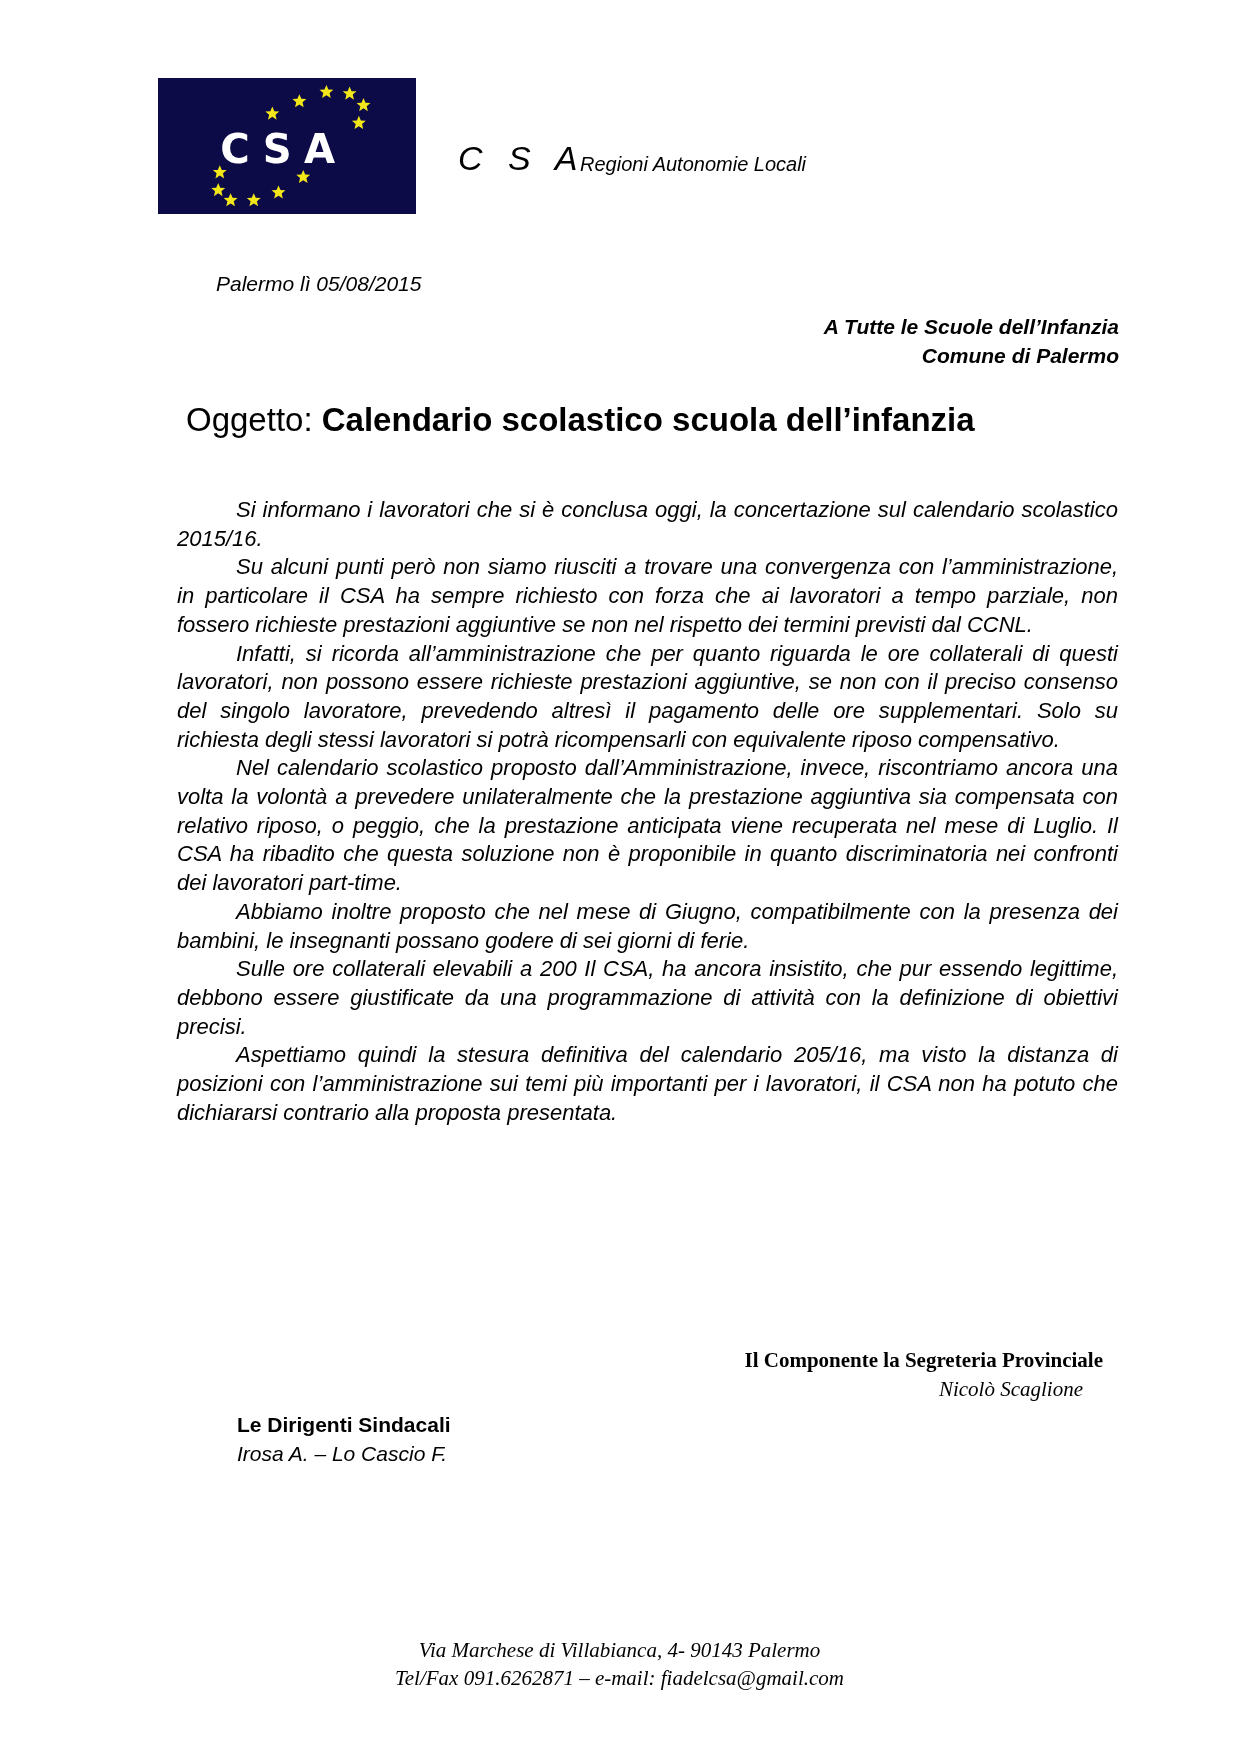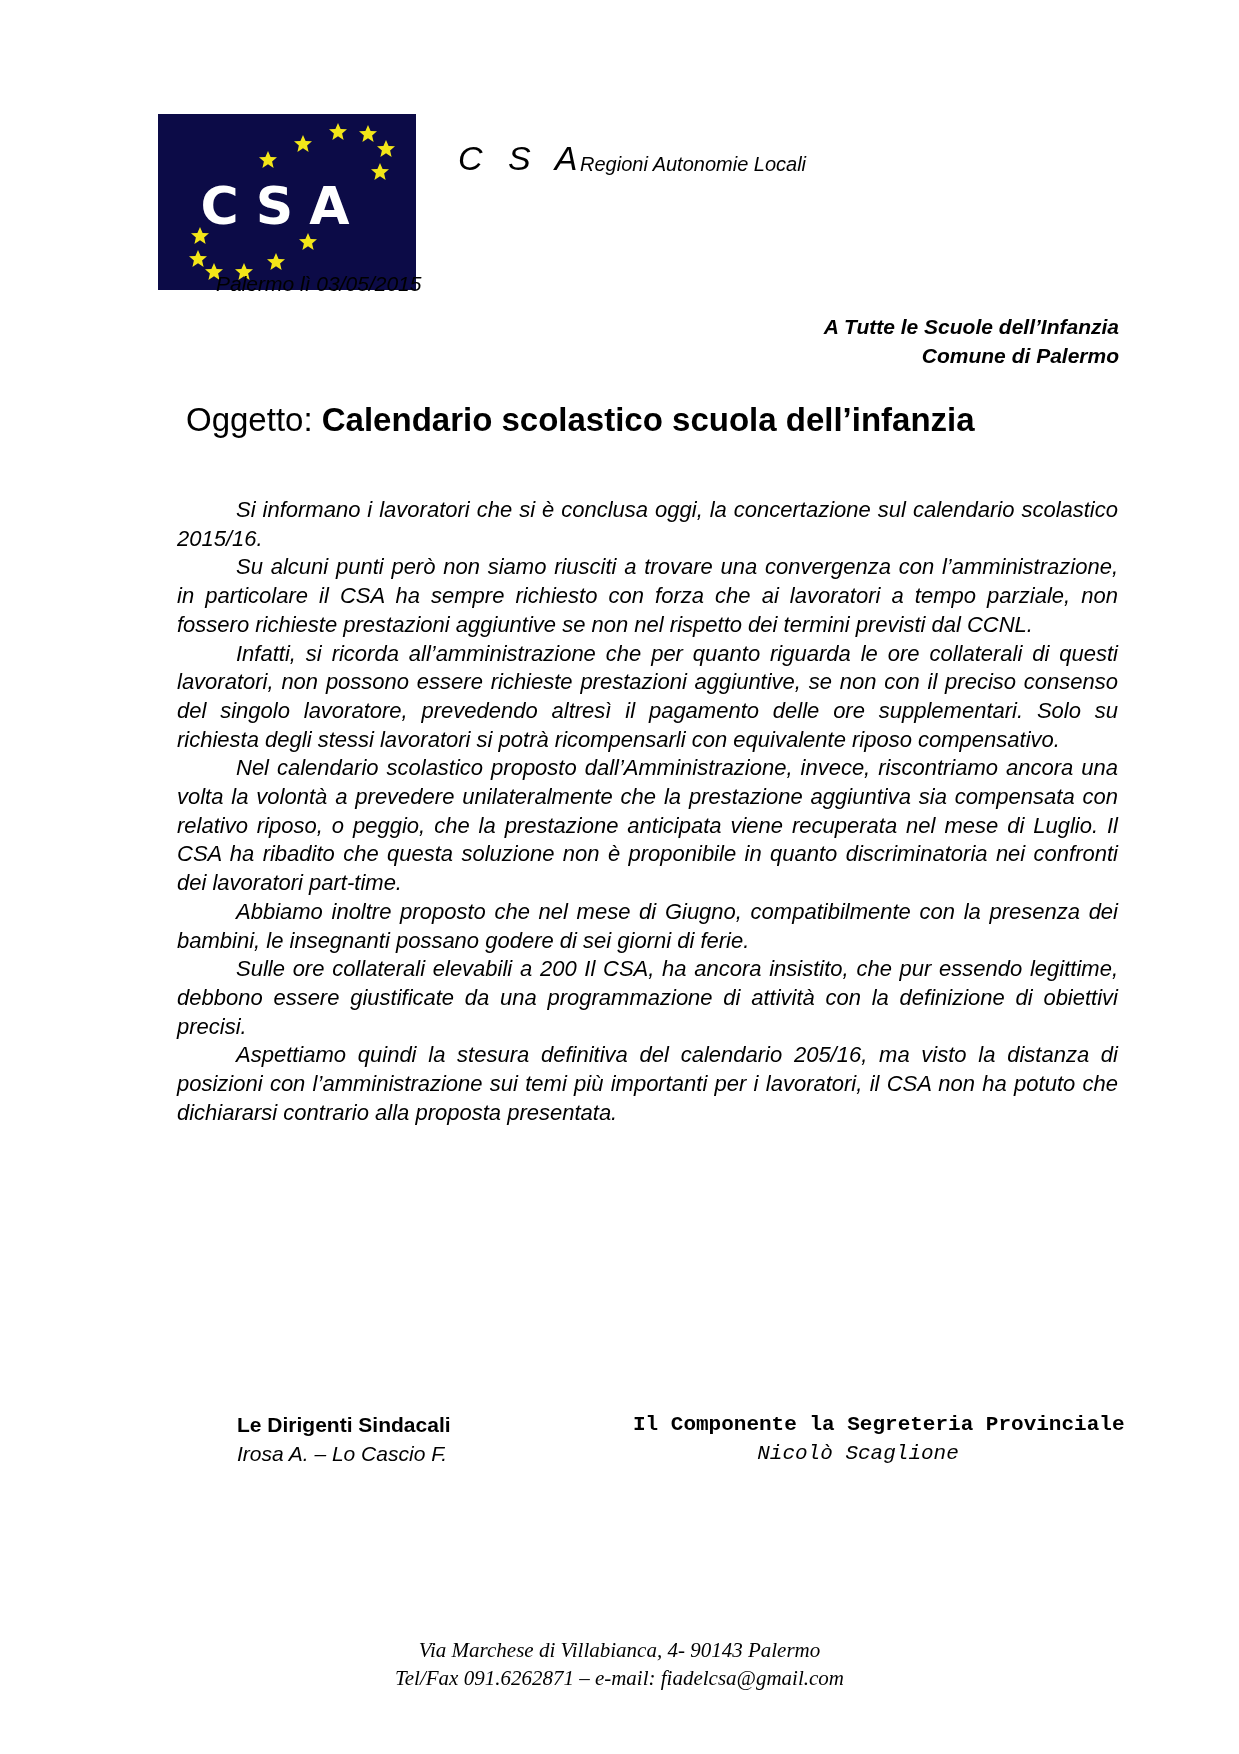--- a/index.html
+++ b/index.html
@@ -1,37 +1,37 @@
 <!DOCTYPE html>
 <html><head>
 <meta charset="utf-8">
 <style>
   html, body { margin: 0; padding: 0; background: #ffffff; }
   body { width: 1239px; height: 1754px; position: relative; overflow: hidden; color: #000; }
   .page { position: absolute; left: 0; top: 0; width: 1239px; height: 1754px; background: #fff; }
 
-  .logo { position: absolute; left: 158px; top: 78px; width: 258px; height: 176px; background: #0c0b47; overflow: hidden; margin-top: 36px; }
+  .logo { position: absolute; left: 158px; top: 78px; width: 258px; height: 136px; background: #0c0b47; overflow: hidden; }
   .logo svg { display: block; width: 100%; height: 100%; }
 
   .org-name { position: absolute; left: 450px; top: 138px; font-family: "Liberation Sans", sans-serif; font-style: italic; font-size: 34px; letter-spacing: 8px; line-height: 40px; white-space: nowrap; margin-left: 8px; }
   .org-sub { position: absolute; left: 580px; top: 152px; font-family: "Liberation Sans", sans-serif; font-style: italic; font-size: 20px; line-height: 24px; white-space: nowrap; }
 
   .date { position: absolute; left: 216px; top: 271px; font-family: "Liberation Sans", sans-serif; font-style: italic; font-size: 21px; line-height: 26px; white-space: nowrap; }
 
   .recipient { position: absolute; right: 120px; top: 312px; text-align: right; font-family: "Liberation Sans", sans-serif; font-style: italic; font-weight: bold; font-size: 21px; line-height: 29px; }
   .recipient div { white-space: nowrap; }
 
   .subject { position: absolute; left: 186px; top: 400px; font-family: "Liberation Sans", sans-serif; font-size: 33px; line-height: 40px; white-space: nowrap; }
   .subject b { font-weight: bold; }
 
   .body { position: absolute; left: 177px; top: 496px; width: 941px; font-family: "Liberation Sans", sans-serif; font-size: 22px; line-height: 28.7px; text-align: justify; }
   .body p { margin: 0; text-indent: 59px; font-style: italic; }
 
   .sig-left { position: absolute; left: 237px; top: 1410px; font-family: Liberation Sans, sans-serif; font-size: 21px; line-height: 29px; white-space: nowrap; }
-  .sig-right { position: absolute; left: 633px; top: 1410px; width: 470px; text-align: center; font-family: Liberation Mono, monospace; font-size: 21px; line-height: 29px; white-space: nowrap; }
+  .sig-right { position: absolute; left: 633px; top: 1346px; width: 470px; text-align: right; font-family: Liberation Serif, serif; font-size: 21px; line-height: 29px; white-space: nowrap; }
   .sig-title { font-weight: bold; }
   .sig-names { font-style: italic; }
   .sig-right .sig-names { padding-right: 20px; }
 
   .footer { position: absolute; left: 0; width: 1239px; top: 1636px; text-align: center; font-family: "Liberation Serif", serif; font-style: italic; font-size: 21px; line-height: 28px; }
 </style>
 </head>
 <body>
 
 <div class="page">
@@ -55,21 +55,21 @@
         <use href="#st" x="40" y="145"></use>
         <use href="#st" x="42" y="122"></use>
       </g>
       <text x="125" y="110" text-anchor="middle" font-family="DejaVu Sans, sans-serif" font-weight="bold" font-size="52" letter-spacing="16" fill="#ffffff">CSA</text>
     </svg>
   </div>
 
   <div class="org-name">C S A</div>
   <div class="org-sub">Regioni Autonomie Locali</div>
 
-  <div class="date">Palermo lì 03/05/2015</div>
+  <div class="date">Palermo lì 05/08/2015</div>
 
   <div class="recipient">
     <div>A Tutte le Scuole dell’Infanzia</div>
     <div>Comune di Palermo</div>
   </div>
 
   <div class="subject">
     <span>Oggetto:</span>
     <b>Calendario scolastico scuola dell’infanzia</b>
   </div>

